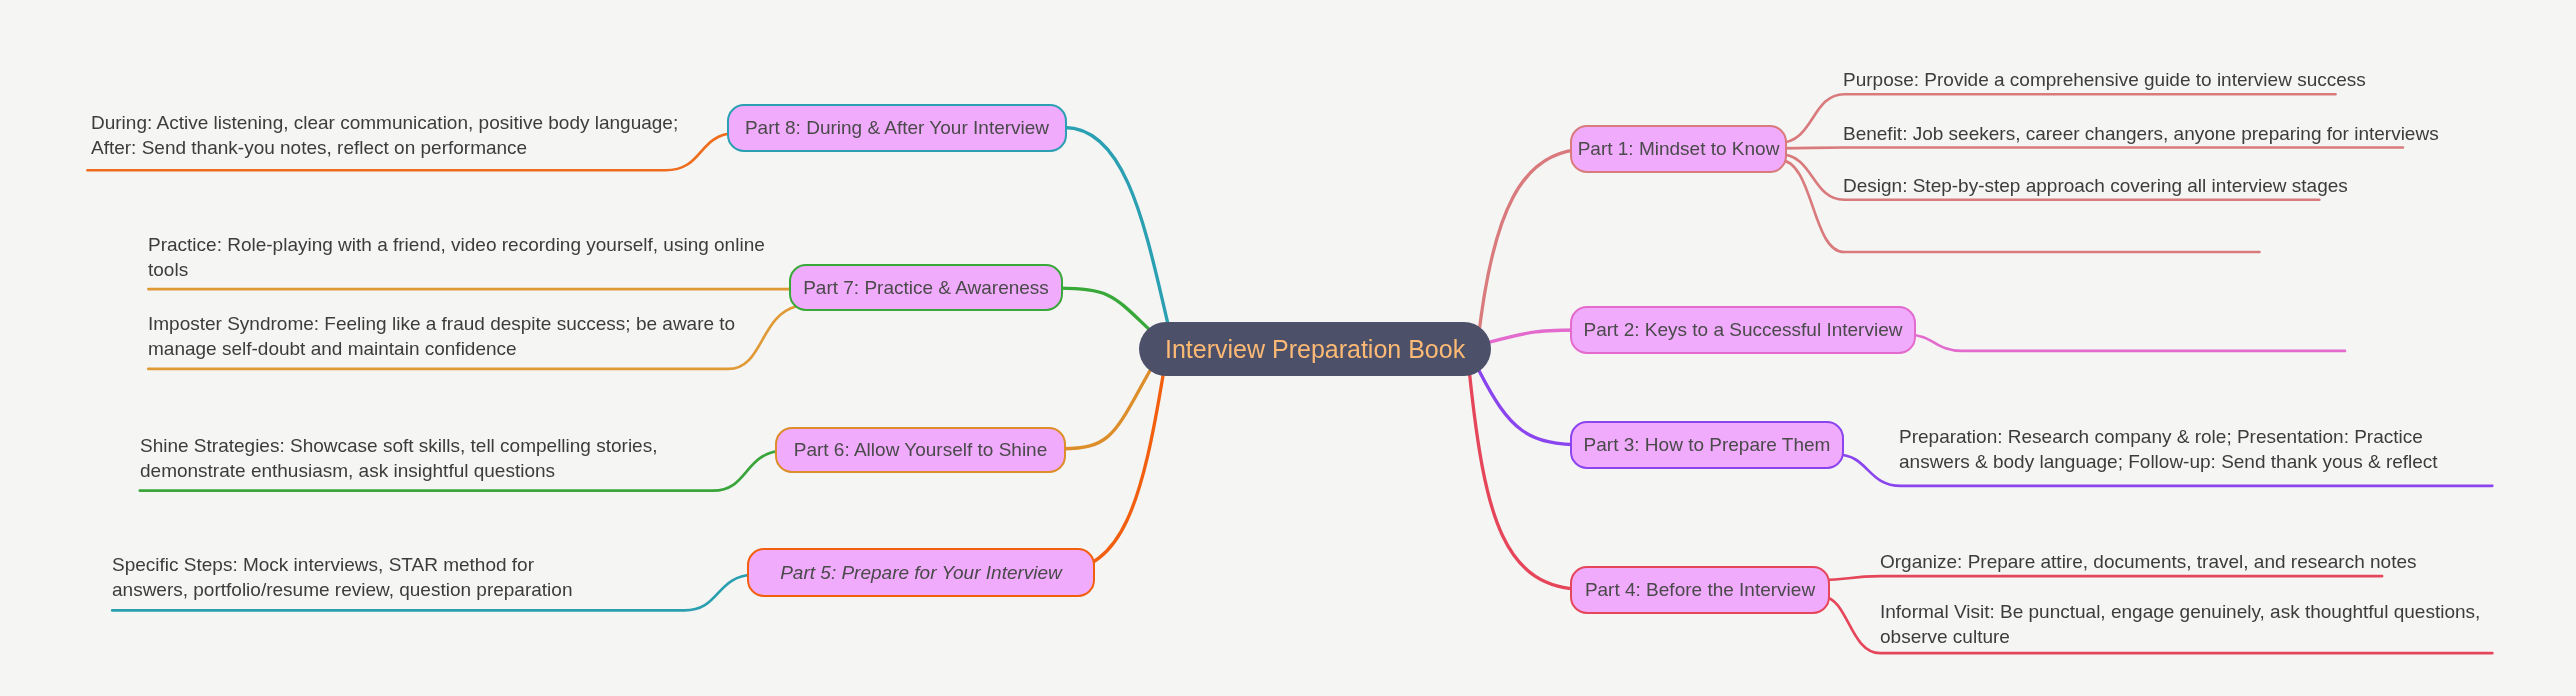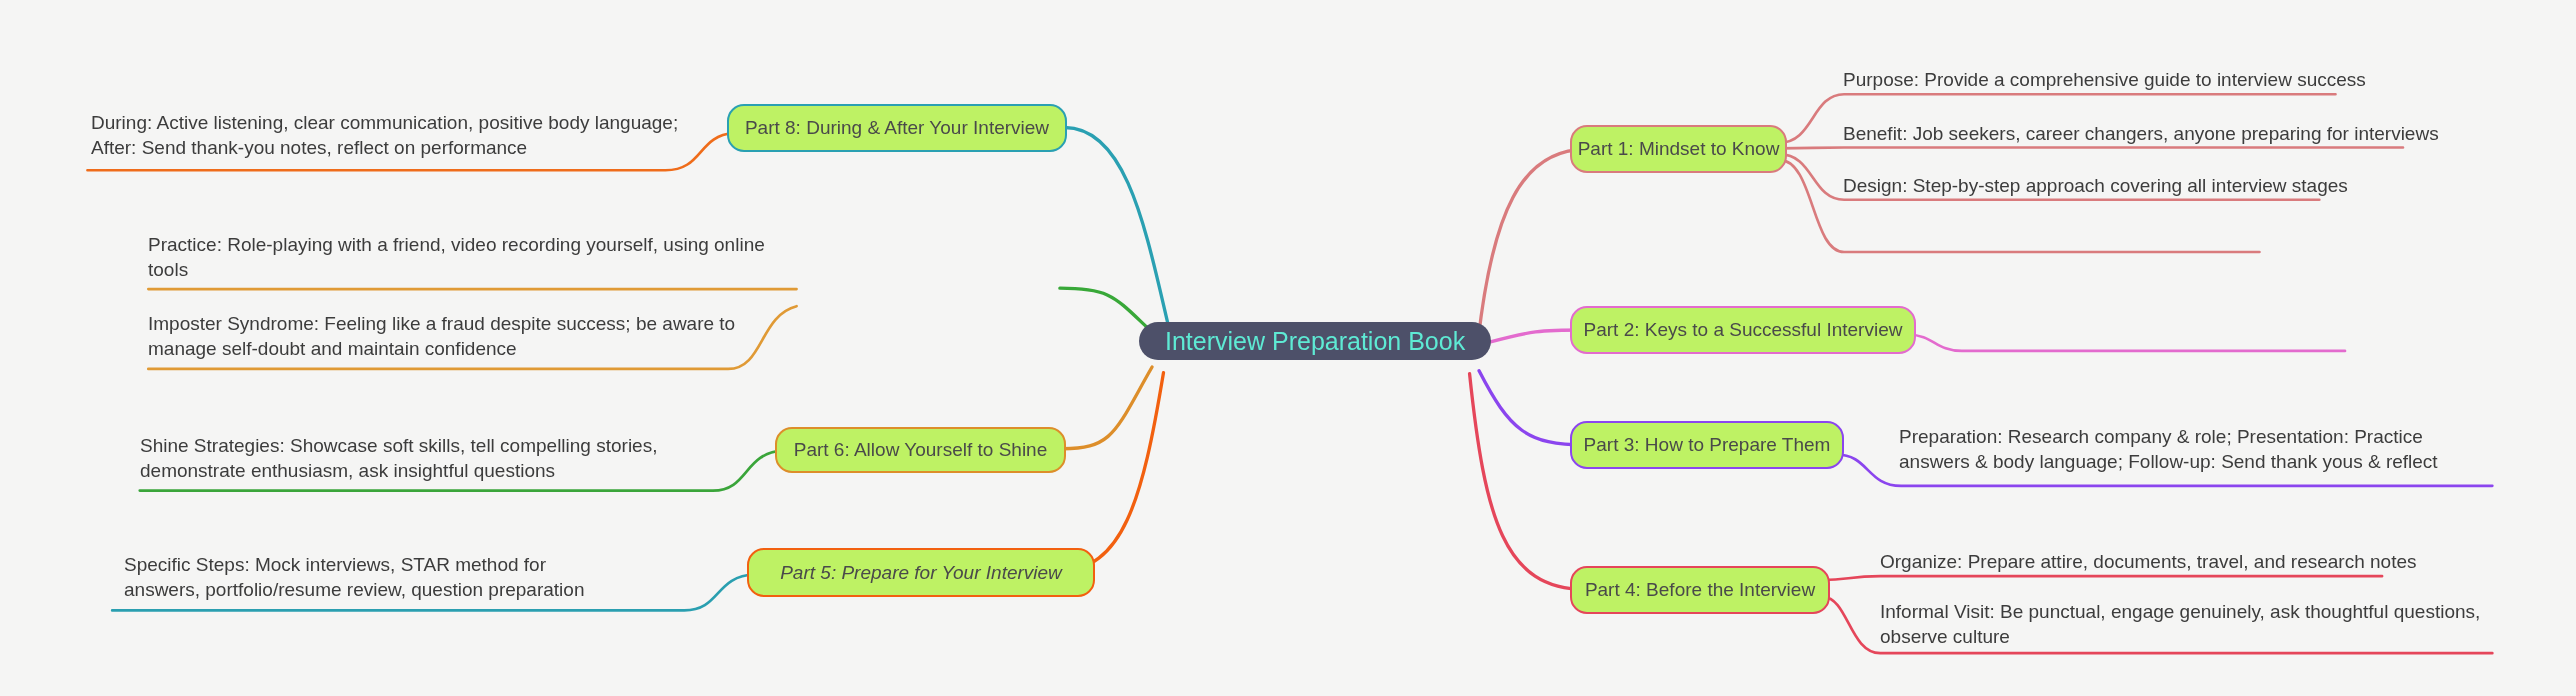--- a/index.html
+++ b/index.html
@@ -9,30 +9,30 @@
     width:2576px;height:697px;
     background:#f5f5f4;
     overflow:hidden;
   }
   .links{position:absolute;left:0;top:0;width:2576px;height:697px;}
   .links path{fill:none;stroke-linecap:round;}
   .links .branch{stroke-width:3.5px;}
   .links .leafline{stroke-width:2.8px;}
   .node{
     position:absolute;box-sizing:border-box;
-    background:#bef264;border:2.9px solid #999;border-radius:17px;
+    background:#f0abfc;border:2.9px solid #999;border-radius:17px;
     display:flex;align-items:center;justify-content:center;
     white-space:nowrap;font-size:19px;color:#4a4a4a;
   }
   .root-node{
     position:absolute;box-sizing:border-box;
-    left:1139px;top:322px;height:38px;
+    left:1139px;top:322px;height:54px;
     padding:11px 26px;border-radius:27.6px;
     display:inline-flex;align-items:center;
-    background:#4d5069;color:#5eead4;font-size:25px;white-space:nowrap;
+    background:#4d5069;color:#fdba74;font-size:25px;white-space:nowrap;
   }
   .leaf{
     position:absolute;font-size:19px;line-height:25px;color:#3c3c3c;
   }
 </style>
 </head>
 <body>
 
 <div class="stage">
 
@@ -70,36 +70,37 @@
   </svg>
 
   <div class="root-node" style="background: rgb(77, 80, 105);">Interview Preparation Book</div>
 
   <div class="node" style="left: 1570px; top: 125px; width: 217px; height: 48px; border-color: rgb(217, 123, 125);">Part 1: Mindset to Know</div>
   <div class="node" style="left: 1570px; top: 306px; width: 346px; height: 48px; border-color: rgb(227, 107, 206);">Part 2: Keys to a Successful Interview</div>
   <div class="node" style="left: 1570px; top: 421px; width: 274px; height: 48px; border-color: rgb(139, 69, 238);">Part 3: How to Prepare Them</div>
   <div class="node" style="left: 1570px; top: 566px; width: 260px; height: 48px; border-color: rgb(229, 70, 90);">Part 4: Before the Interview</div>
 
   <div class="node" style="left: 727px; top: 104px; width: 340px; height: 48px; border-color: rgb(42, 160, 178);">Part 8: During &amp; After Your Interview</div>
+  <div class="node" style="left: 789px; top: 264px; width: 274px; height: 47px; border-color: rgb(56, 168, 56);">Part 7: Practice &amp; Awareness</div>
   <div class="node" style="left: 775px; top: 427px; width: 291px; height: 46px; border-color: rgb(221, 142, 42);">Part 6: Allow Yourself to Shine</div>
   <div class="node" style="left: 747px; top: 548px; width: 348px; height: 49px; border-color: rgb(242, 96, 15); font-style: italic;">Part 5: Prepare for Your Interview</div>
 
   <div class="leaf" style="left:1843px;top:67px;">Purpose: Provide a comprehensive guide to interview success</div>
   <div class="leaf" style="left:1843px;top:121px;text-align:center;">Benefit: Job seekers, career changers, anyone preparing for interviews</div>
   <div class="leaf" style="left:1843px;top:173px;">Design: Step-by-step approach covering all interview stages</div>
 
 
   <div class="leaf" style="left:1899px;top:424px;width:599px;">Preparation: Research company &amp; role; Presentation: Practice answers &amp; body language; Follow-up: Send thank yous &amp; reflect</div>
 
   <div class="leaf" style="left:1880px;top:549px;">Organize: Prepare attire, documents, travel, and research notes</div>
   <div class="leaf" style="left:91px;top:110px;width:613px;">During: Active listening, clear communication, positive body language; After: Send thank-you notes, reflect on performance</div>
 
   <div class="leaf" style="left:1880px;top:599px;width:623px;">Informal Visit: Be punctual, engage genuinely, ask thoughtful questions, observe culture</div>
 
   <div class="leaf" style="left:148px;top:232px;width:618px;">Practice: Role-playing with a friend, video recording yourself, using online tools</div>
   <div class="leaf" style="left:148px;top:311px;width:608px;">Imposter Syndrome: Feeling like a fraud despite success; be aware to manage self-doubt and maintain confidence</div>
 
   <div class="leaf" style="left:140px;top:433px;width:627px;">Shine Strategies: Showcase soft skills, tell compelling stories, demonstrate enthusiasm, ask insightful questions</div>
 
-  <div class="leaf" style="left:112px;top:552px;width:494px;margin-left:12px;">Specific Steps: Mock interviews, STAR method for answers, portfolio/resume review, question preparation</div>
+  <div class="leaf" style="left:112px;top:552px;width:494px;">Specific Steps: Mock interviews, STAR method for answers, portfolio/resume review, question preparation</div>
 
 </div>
 
 
 </body></html>

